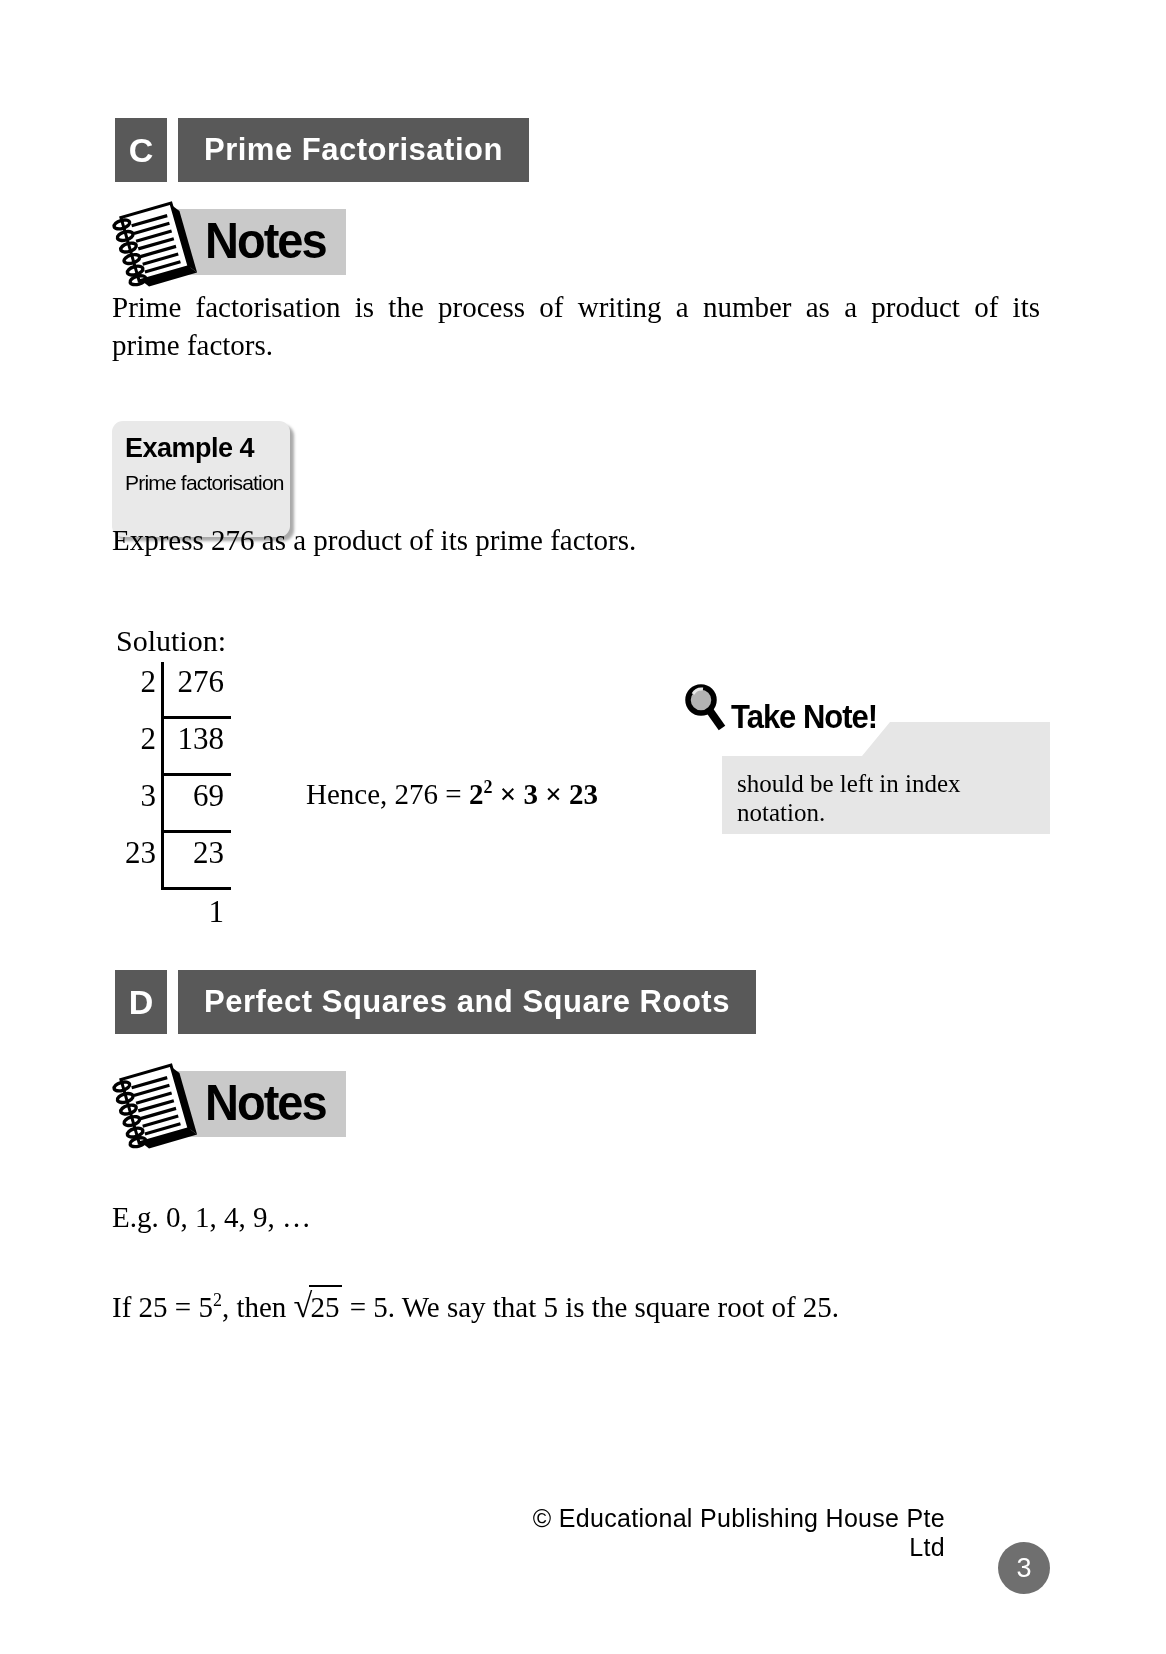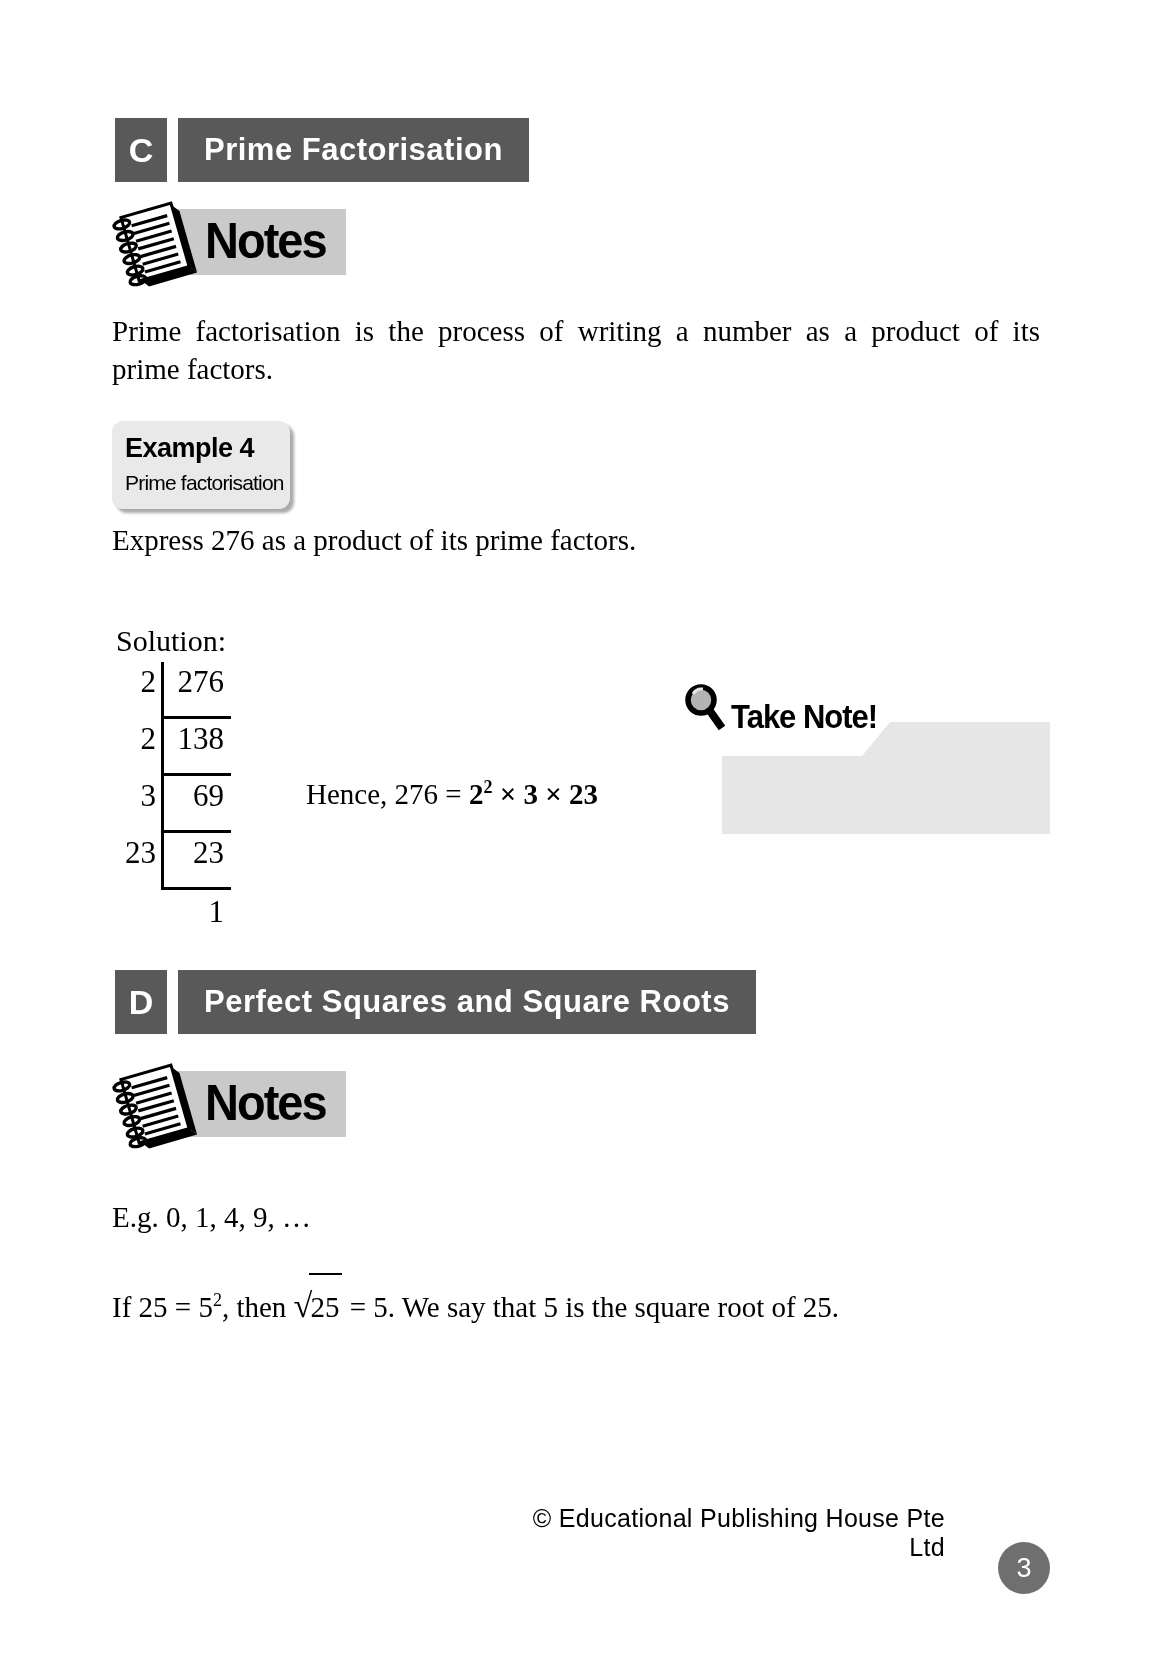--- a/index.html
+++ b/index.html
@@ -30,31 +30,31 @@
   .notes-bg { position:absolute; left:42px; top:13px; width:198px; height:66px; background:#c9c9c9; }
   .notes-label {
     position:absolute; left:99px; top:16px;
     font-family:"Liberation Sans", sans-serif; font-weight:bold; font-size:47px;
     letter-spacing:-2px; transform:scaleY(1.05); transform-origin:top left;
   }
   .notes-badge svg { position:absolute; left:0; top:0; }
 
   
   .body-text { position:absolute; font-size:29px; line-height:38px; }
-  #intro { left:112px; top:288px; width:928px;margin-top:24px; }
+  #intro { left:112px; top:288px; width:928px; }
   #intro .just { text-align:justify; text-align-last:justify; }
   #question { left:112px; top:521px; }
   #solution-label { left:116px; top:622px; font-weight:normal; font-size:30px; }
   #d-line1 { left:112px; top:1150px; }
   #d-line2 { left:112px; top:1198px; }
   #sqrt-line { left:112px; top:1281px; }
 
   
   .example-box {
-    position:absolute; left:112px; top:421px; width:178px; height:88px;
+    position:absolute; left:112px; top:421px; width:178px; height:116px;
     background:#e9e9e9; border-radius:11px; box-shadow:4px 4px 3px #aaaaaa;
     box-sizing:border-box; padding:12px 0 0 13px;
     font-family:"Liberation Sans", sans-serif;
   }
   .example-label { font-weight:bold; font-size:27px; letter-spacing:-0.5px; }
   .example-sub { font-size:21px; margin-top:7px; letter-spacing:-0.8px; }
 
   
   .ladder { position:absolute; left:118px; top:662px; font-size:31px; }
   .ladder-row { display:flex; }
@@ -78,21 +78,21 @@
   .tn-head { position:absolute; left:0; top:0; display:flex; align-items:flex-end; }
   .tn-label {
     font-family:"Liberation Sans", sans-serif; font-weight:bold; font-size:31px;
     letter-spacing:-1px; margin:3px 0 0 2px; transform:scaleY(1.05); transform-origin:top left;
   }
   .tn-text { position:absolute; left:54px; top:88px; font-size:25px; line-height:29px; }
 
   
   .sqrt { white-space:nowrap; }
   .sqrt-sign { font-size:1.18em; }
-  .sqrt-rad { border-top:2.5px solid #000; margin-left:-3px; padding:16px 3px 0 1px; }
+  .sqrt-rad { border-top:2.5px solid #000; margin-left:-3px; padding:4px 3px 0 1px; }
 
   
   .footer-text {
     position:absolute; left:520px; top:1504px; width:425px; text-align:right;
     font-family:"Liberation Sans", sans-serif; font-size:25px; letter-spacing:0.3px;
   }
   .page-badge {
     position:absolute; left:998px; top:1542px; width:52px; height:52px; border-radius:50%;
     background:#6f6f6f; color:#fff; font-family:"Liberation Sans", sans-serif; font-size:27px;
     display:flex; align-items:center; justify-content:center;
@@ -173,20 +173,21 @@
     <div class="tn-box"></div>
     <div class="tn-head">
       <svg width="46" height="54" viewBox="0 0 46 54">
         <circle cx="18" cy="19" r="13" fill="#b3b3b3" stroke="#000" stroke-width="5.5"></circle>
         <path d="M10 13 a10 10 0 0 1 10 -5" stroke="#e8e8e8" stroke-width="3" fill="none"></path>
         <line x1="27" y1="30" x2="39" y2="47" stroke="#000" stroke-width="8"></line>
       </svg>
       <div class="tn-label">Take Note!</div>
     </div>
     <div class="tn-text">
+      <div>should be left in index notation.</div>
     </div>
   </div>
 
   <div class="sec-bar" id="bar-d">
     <div class="sec-letter">D</div>
     <div class="sec-title">Perfect Squares and Square Roots</div>
   </div>
 
   <div class="notes-badge" id="notes-d">
     <div class="notes-bg"></div>

